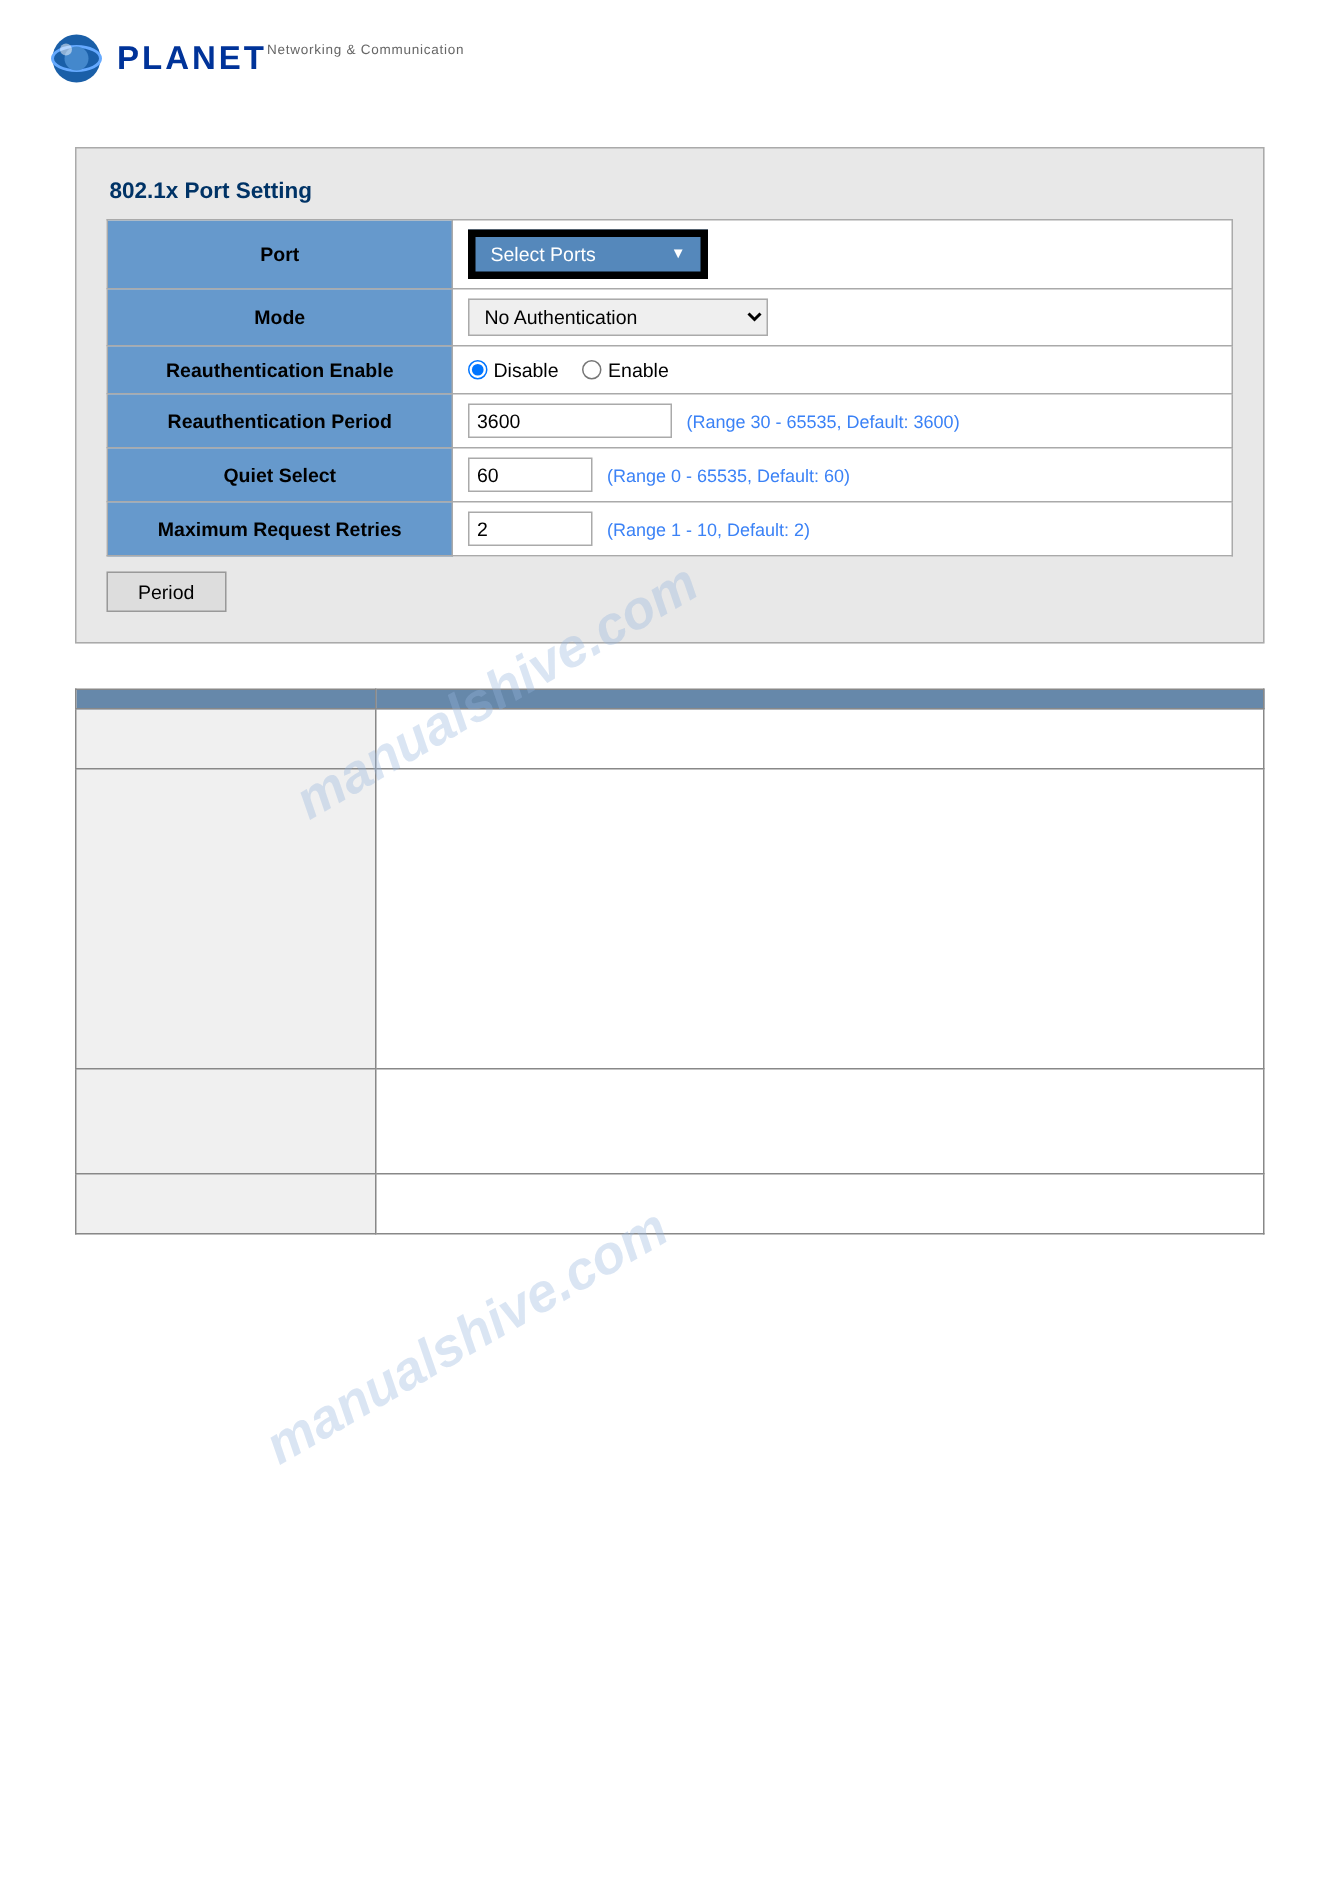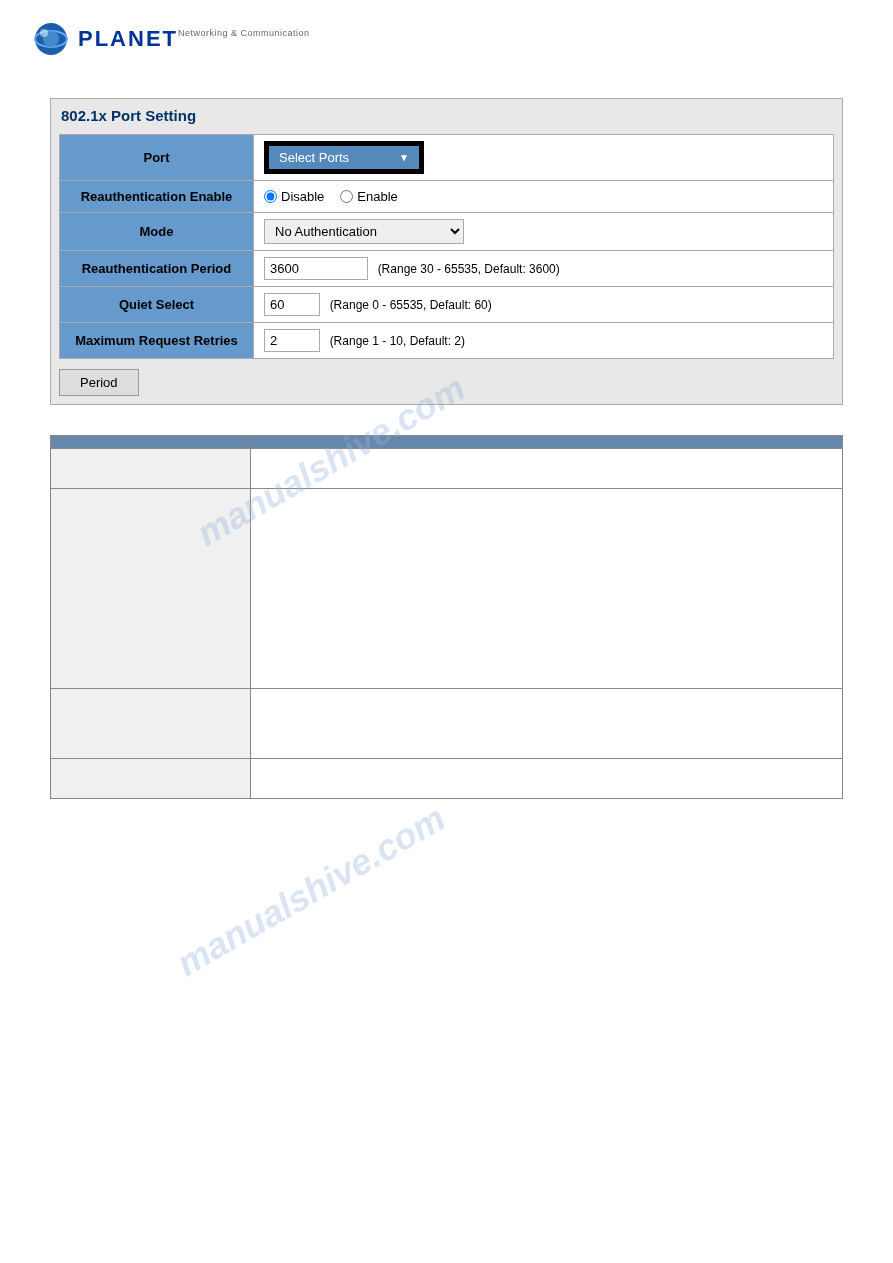--- a/index.html
+++ b/index.html
@@ -45,21 +45,21 @@
 
     
     .main-content {
       padding: 20px 50px;
     }
 
     
     .port-setting-box {
       border: 1px solid #aaa;
       background: #e8e8e8;
-      padding: 8px;
+      padding: 20px;
       margin-bottom: 30px;
     }
     .port-setting-title {
       font-size: 15px;
       font-weight: bold;
       color: #003366;
       margin-bottom: 10px;
       padding-left: 2px;
     }
 
@@ -71,21 +71,21 @@
     }
     .settings-table tr td {
       border: 1px solid #aaa;
       padding: 6px 10px;
     }
     .settings-table tr td.label-cell {
       background: #6699cc;
       color: #000000;
       font-weight: bold;
       text-align: center;
-      width: 194px;
+      width: 230px;
       padding: 8px 10px;
     }
     .settings-table tr td.value-cell {
       background: #ffffff;
       padding: 6px 10px;
     }
 
     
     .select-ports-btn {
       background: #5588bb;
@@ -124,31 +124,31 @@
       align-items: center;
       gap: 4px;
       cursor: pointer;
     }
 
     
     .input-field {
       border: 1px solid #aaa;
       padding: 3px 5px;
       font-size: 13px;
-      width: 104px;
+      width: 136px;
     }
     .input-field-small {
       border: 1px solid #aaa;
       padding: 3px 5px;
       font-size: 13px;
-      width: 56px;
+      width: 83px;
     }
     .hint-text {
       font-size: 12px;
-      color: #000000;
+      color: #3b82f6;
       margin-left: 6px;
     }
 
     
     .apply-btn {
       background: #dddddd;
       border: 1px solid #999;
       padding: 5px 20px;
       font-size: 13px;
       cursor: pointer;
@@ -236,46 +236,46 @@
         <td class="label-cell">Port</td>
         <td class="value-cell">
           <button class="select-ports-btn">
             <span>Select Ports</span>
             <span class="chevron">▼</span>
           </button>
         </td>
       </tr>
 
       <tr>
+        <td class="label-cell">Mode</td>
+        <td class="value-cell">
+          <select class="mode-select">
+            <option>No Authentication</option>
+            <option>802.1x</option>
+          </select>
+        </td>
+      </tr>
+
+      <tr>
         <td class="label-cell">Reauthentication Enable</td>
         <td class="value-cell">
           <div class="radio-group">
             <label class="radio-label">
               <input type="radio" name="reauth" value="disable" checked="" style="">
               <span>Disable</span>
             </label>
             <label class="radio-label">
               <input type="radio" name="reauth" value="enable" style="">
               <span>Enable</span>
             </label>
           </div>
         </td>
       </tr>
 
       <tr>
-        <td class="label-cell">Mode</td>
-        <td class="value-cell">
-          <select class="mode-select">
-            <option>No Authentication</option>
-            <option>802.1x</option>
-          </select>
-        </td>
-      </tr>
-
-      <tr>
         <td class="label-cell">Reauthentication Period</td>
         <td class="value-cell">
           <input type="text" class="input-field" value="3600" style="">
           <span class="hint-text">(Range 30 - 65535, Default: 3600)</span>
         </td>
       </tr>
 
       <tr>
         <td class="label-cell">Quiet Select</td>
         <td class="value-cell">

